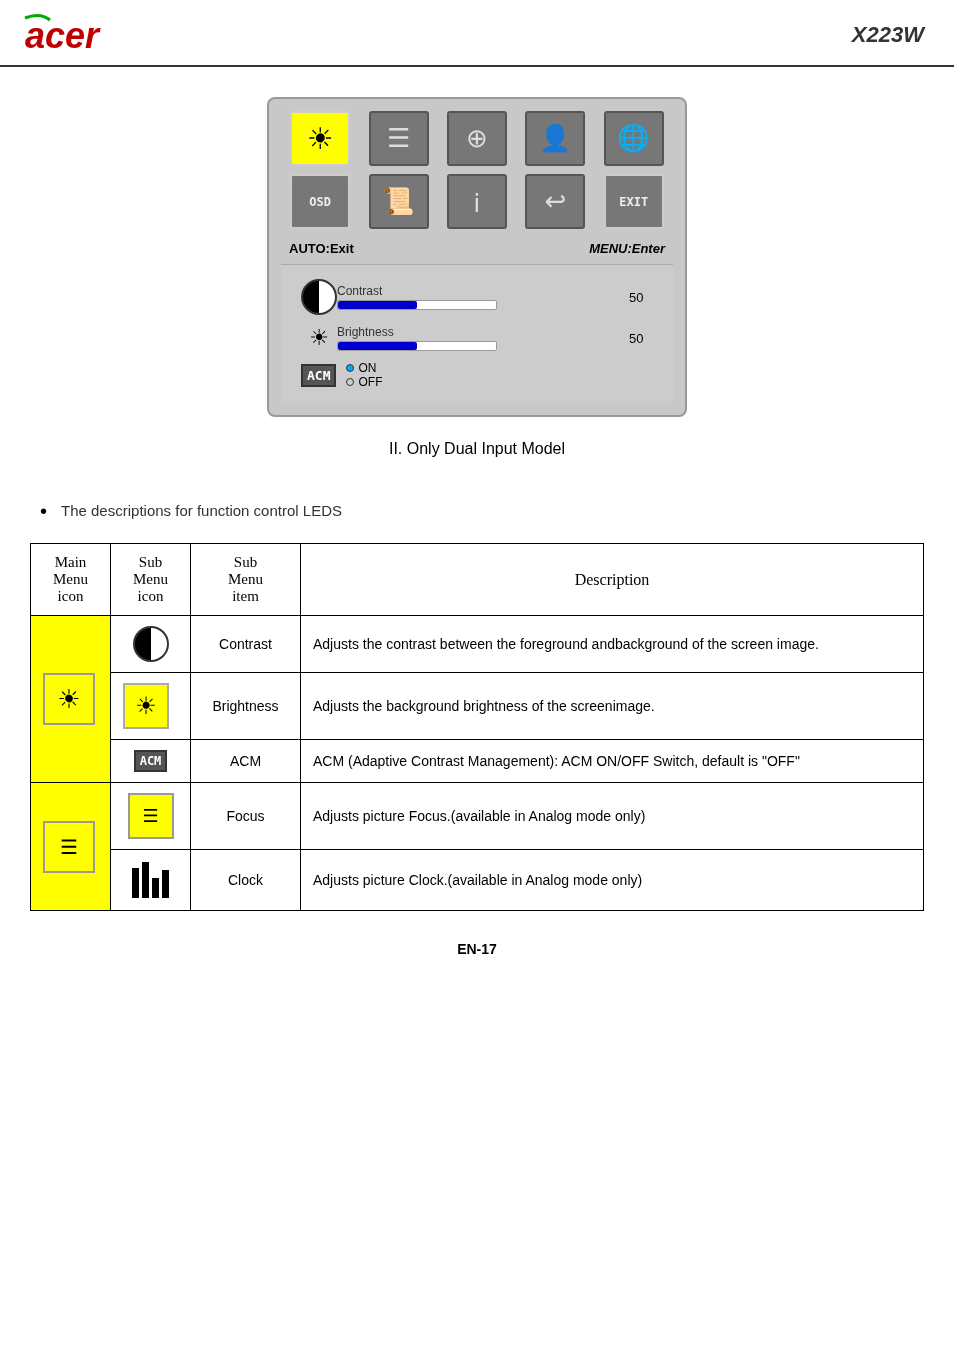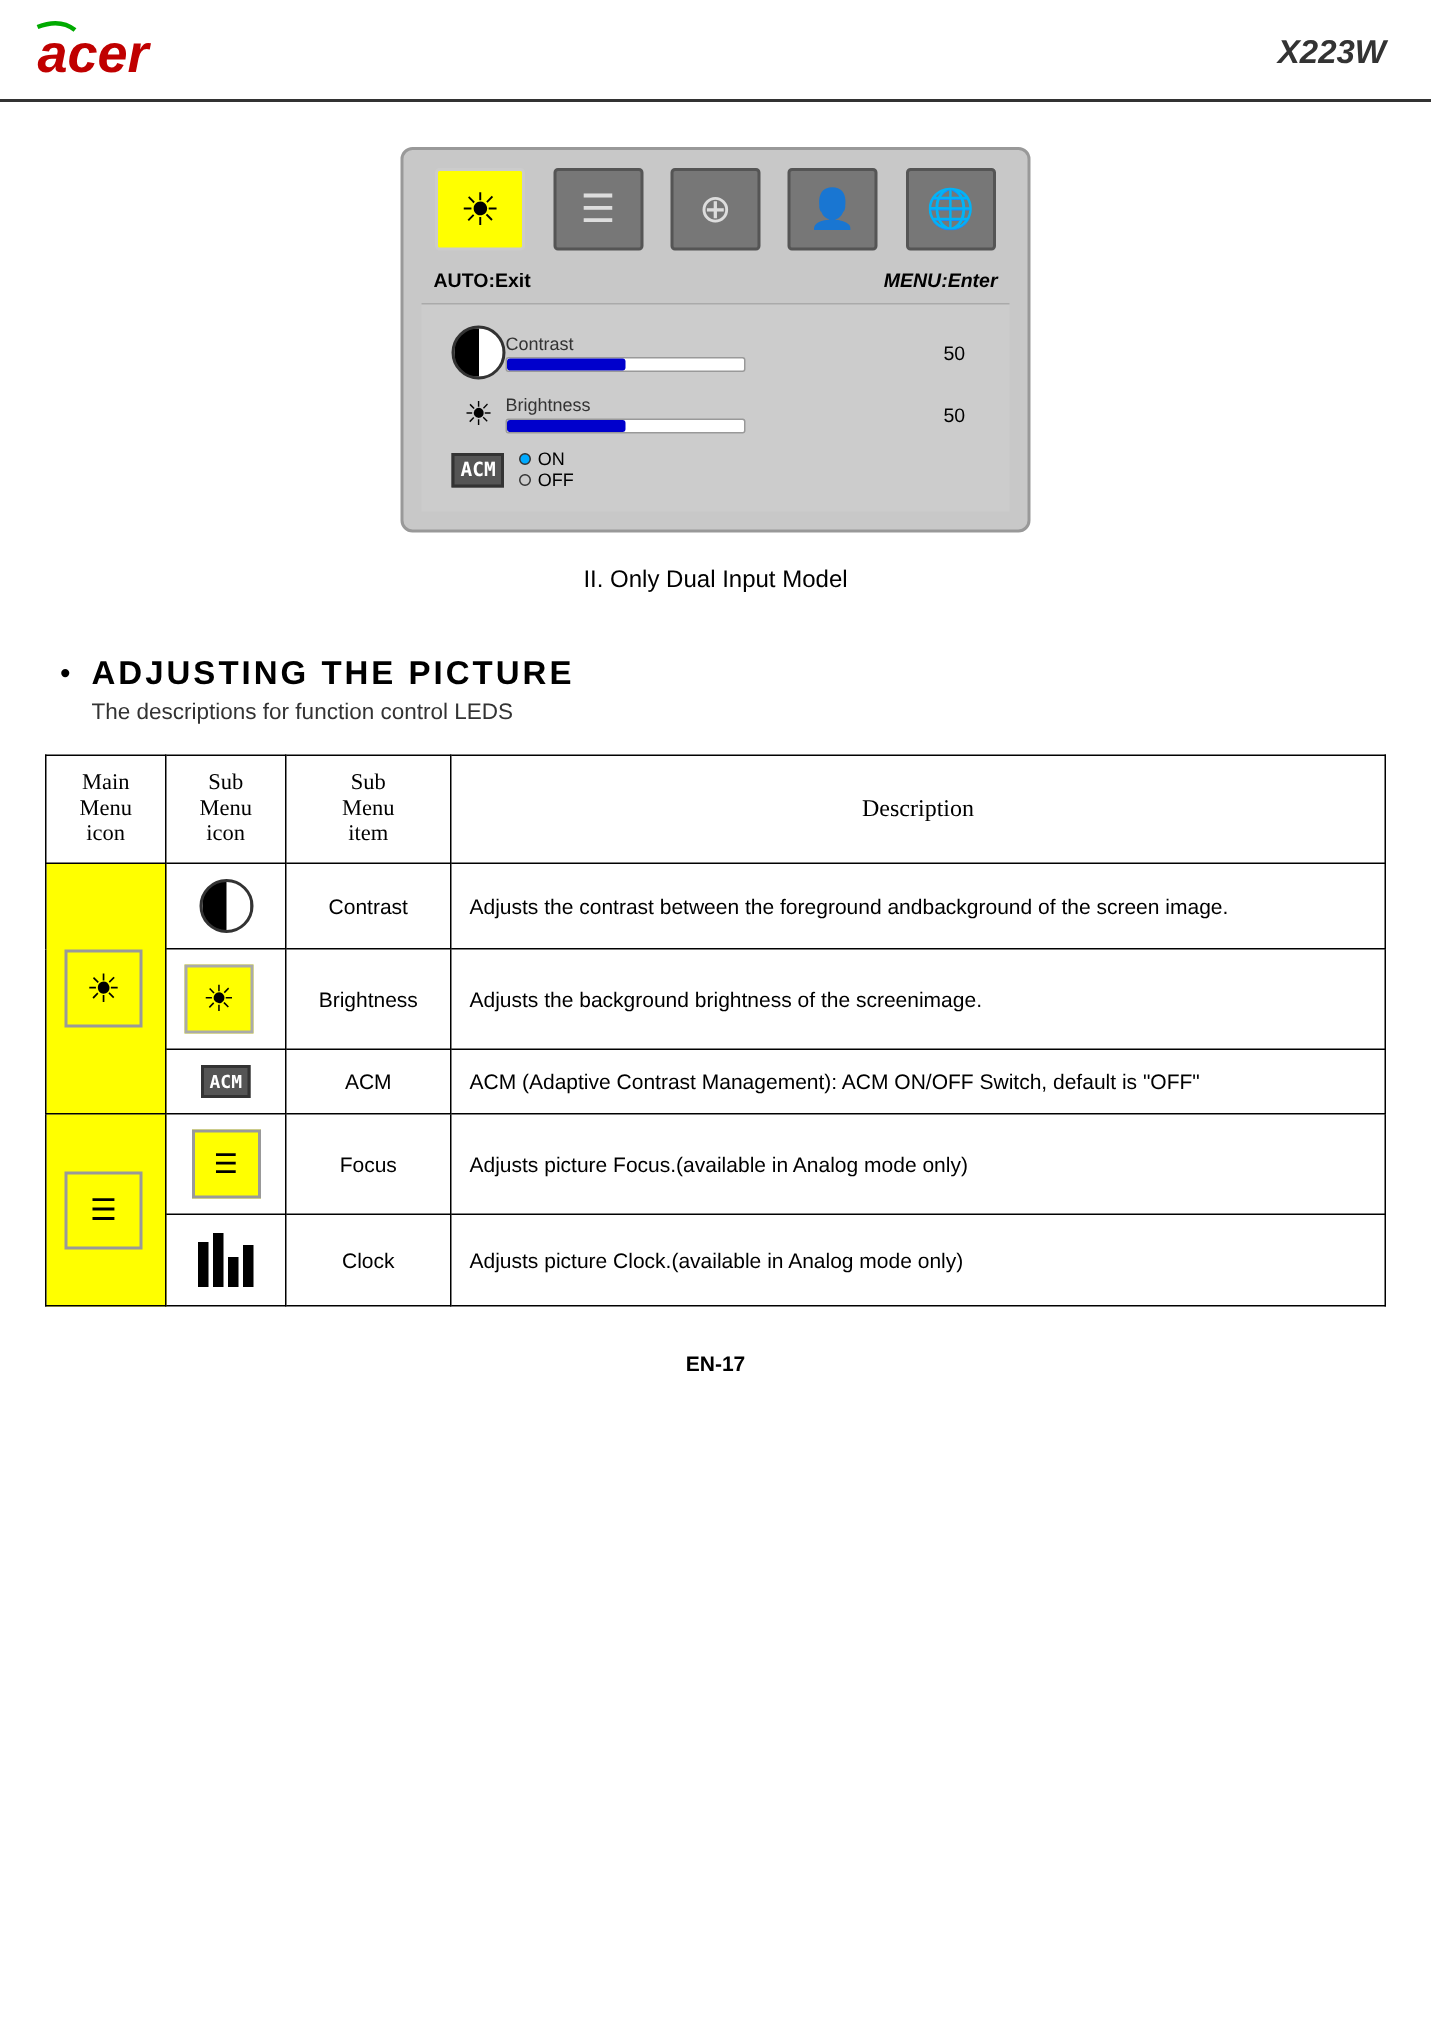--- a/index.html
+++ b/index.html
@@ -342,20 +342,27 @@
   <div class="osd-box">
 
     <div class="osd-top-row">
       <div class="yellow-sun-box">☀</div>
       <div class="gray-icon-box">☰</div>
       <div class="gray-icon-box">⊕</div>
       <div class="gray-icon-box">👤</div>
       <div class="gray-icon-box">🌐</div>
     </div>
 
+    <div class="osd-bottom-row">
+      <div class="gray-icon-box" style="font-size:12px;font-family:monospace;font-weight:bold;color:#eee;border:2px solid #ccc;">OSD</div>
+      <div class="gray-icon-box">📜</div>
+      <div class="gray-icon-box">ℹ</div>
+      <div class="gray-icon-box">↩</div>
+      <div class="gray-icon-box" style="font-size:12px;font-family:monospace;font-weight:bold;color:#eee;border:2px solid #ccc;">EXIT</div>
+    </div>
 
     <div class="osd-footer">
       <span>AUTO:Exit</span>
       <span style="color:#000000;font-style:italic;">MENU:Enter</span>
     </div>
 
     <div class="osd-panel">
 
       <div class="osd-slider-row">
         <div class="osd-slider-icon">
@@ -395,21 +402,20 @@
         </div>
       </div>
     </div>
   </div>
   <div class="caption">II. Only Dual Input Model</div>
 </div>
 
 <div class="section-heading">
   <div class="bullet">•</div>
   <div class="section-content">
-    <div class="section-title">ADJUSTING  THE  PICTURE</div>
     <div class="section-subtitle">The descriptions for function control LEDS</div>
   </div>
 </div>
 
 <div class="table-container">
   <table>
     <thead>
       <tr>
         <th class="col-main">Main<br>Menu<br>icon</th>
         <th class="col-sub-icon">Sub<br>Menu<br>icon</th>

